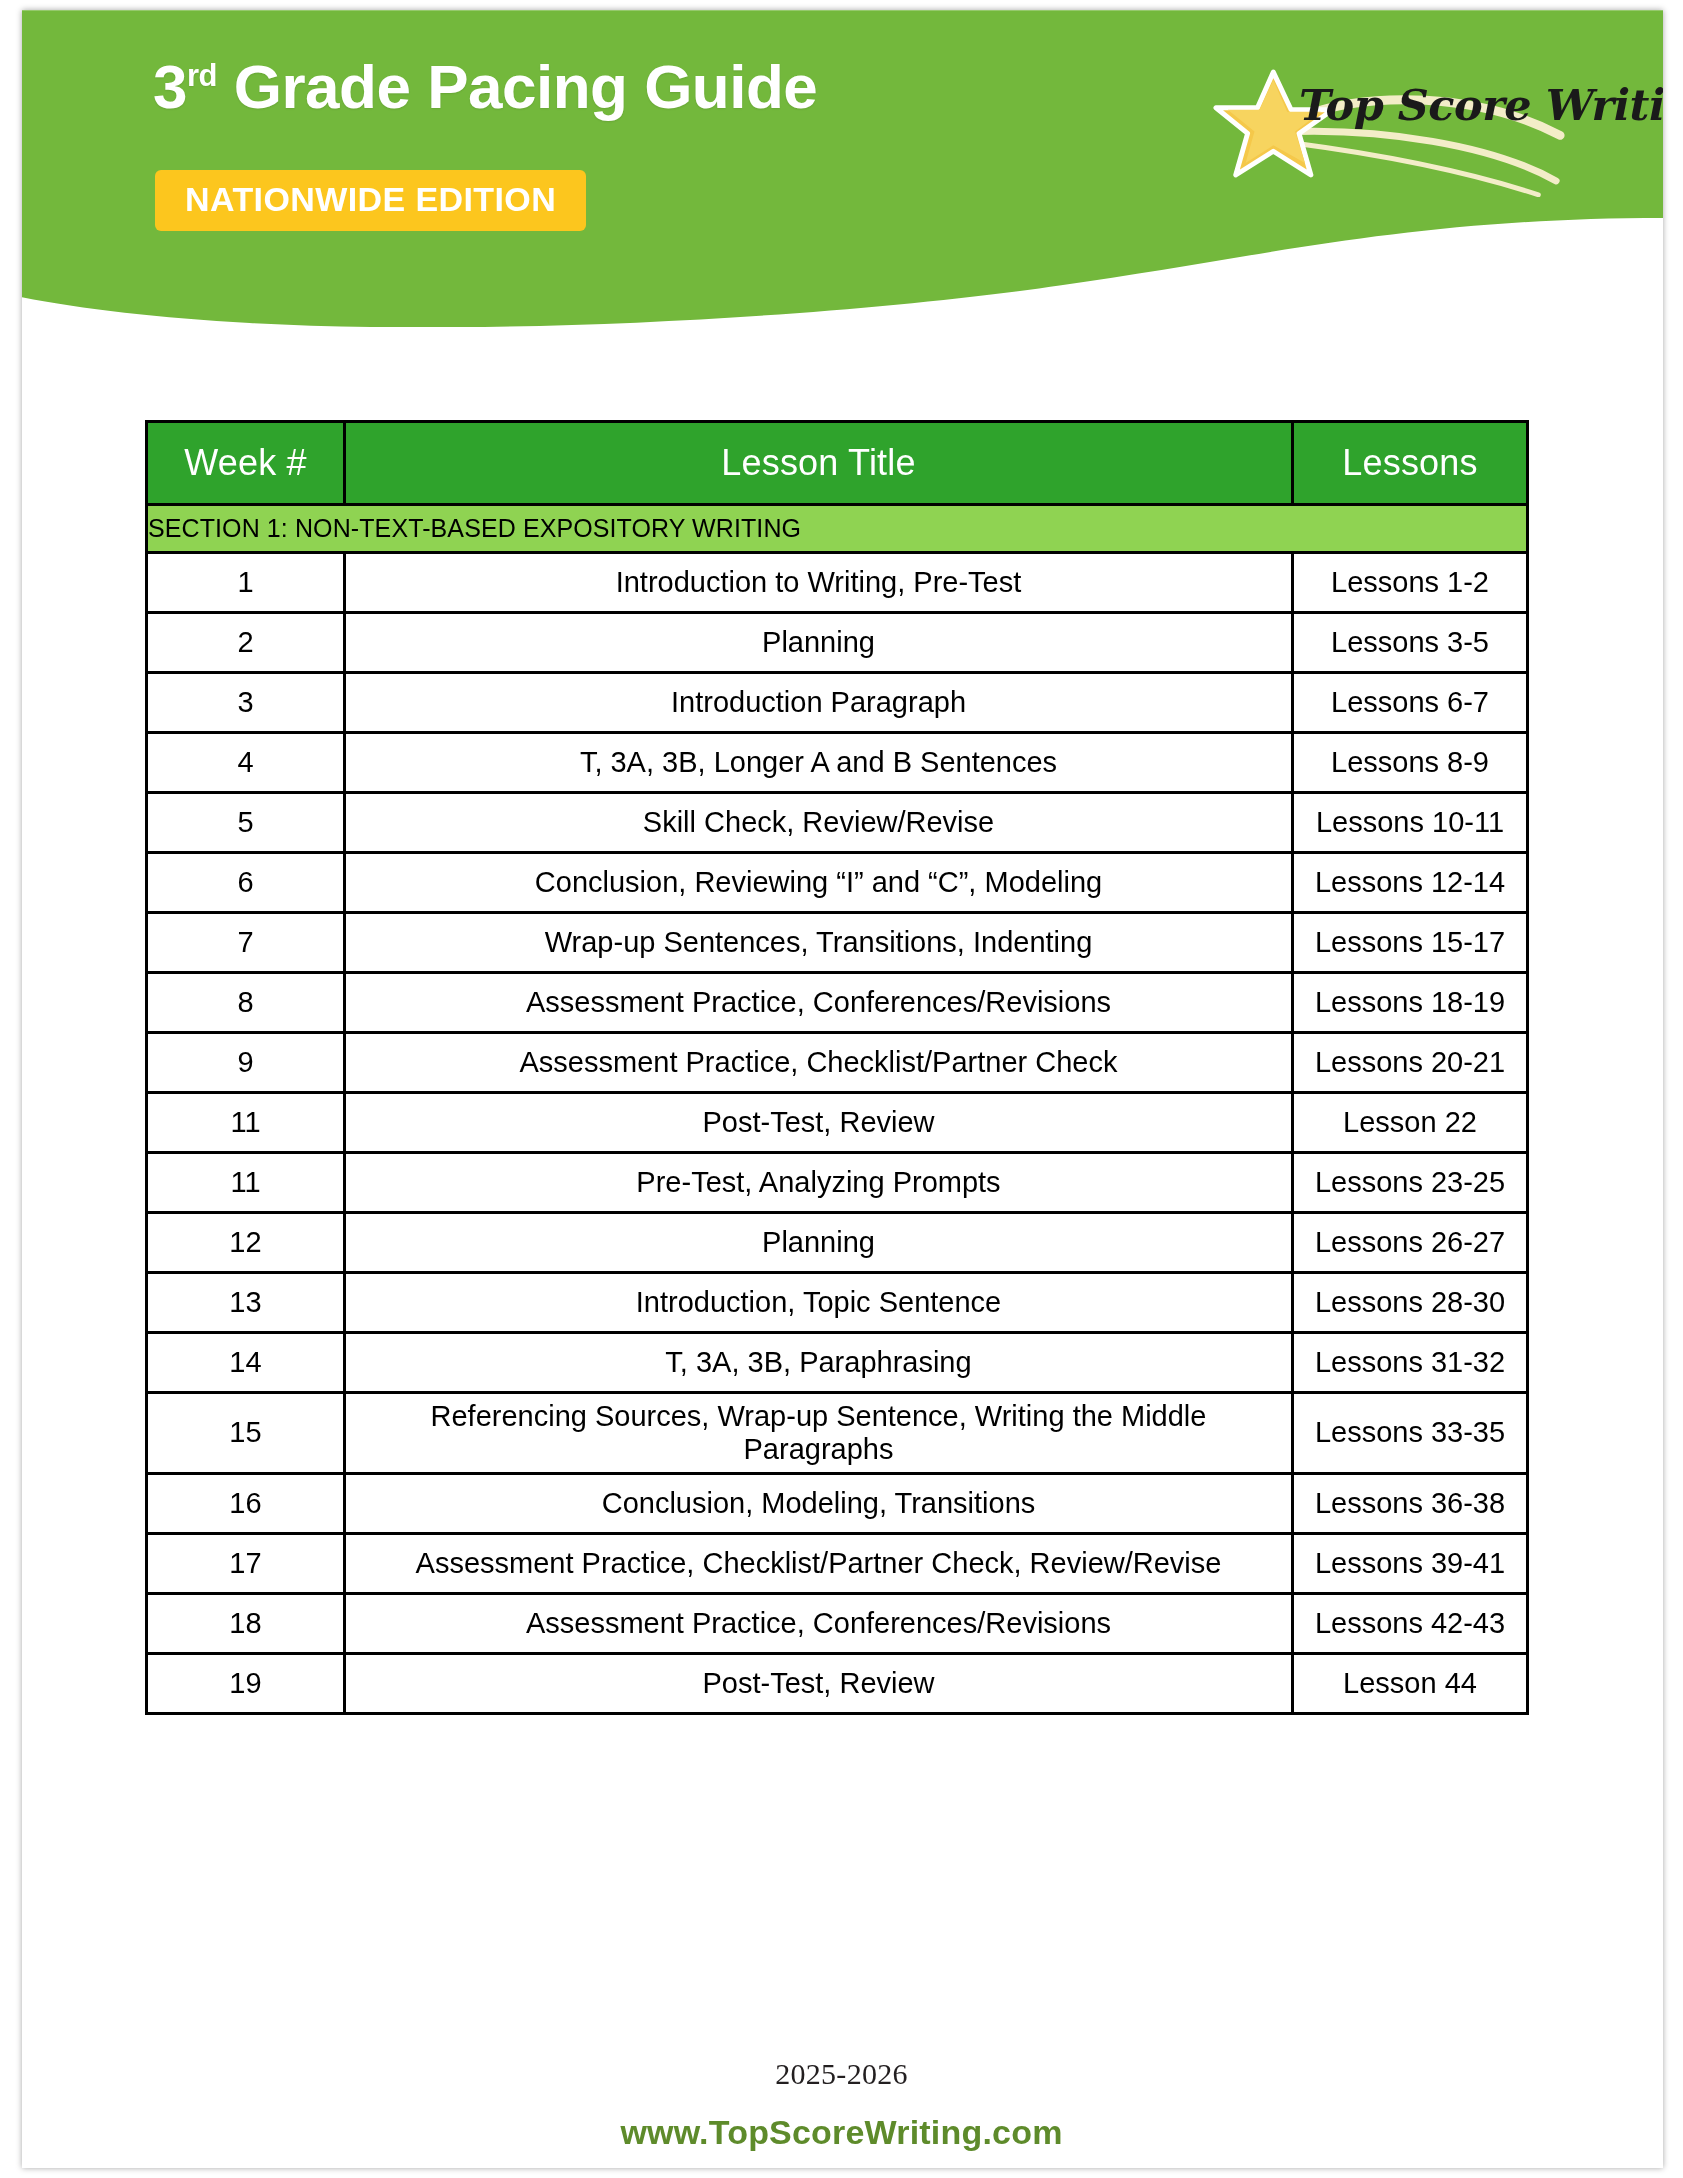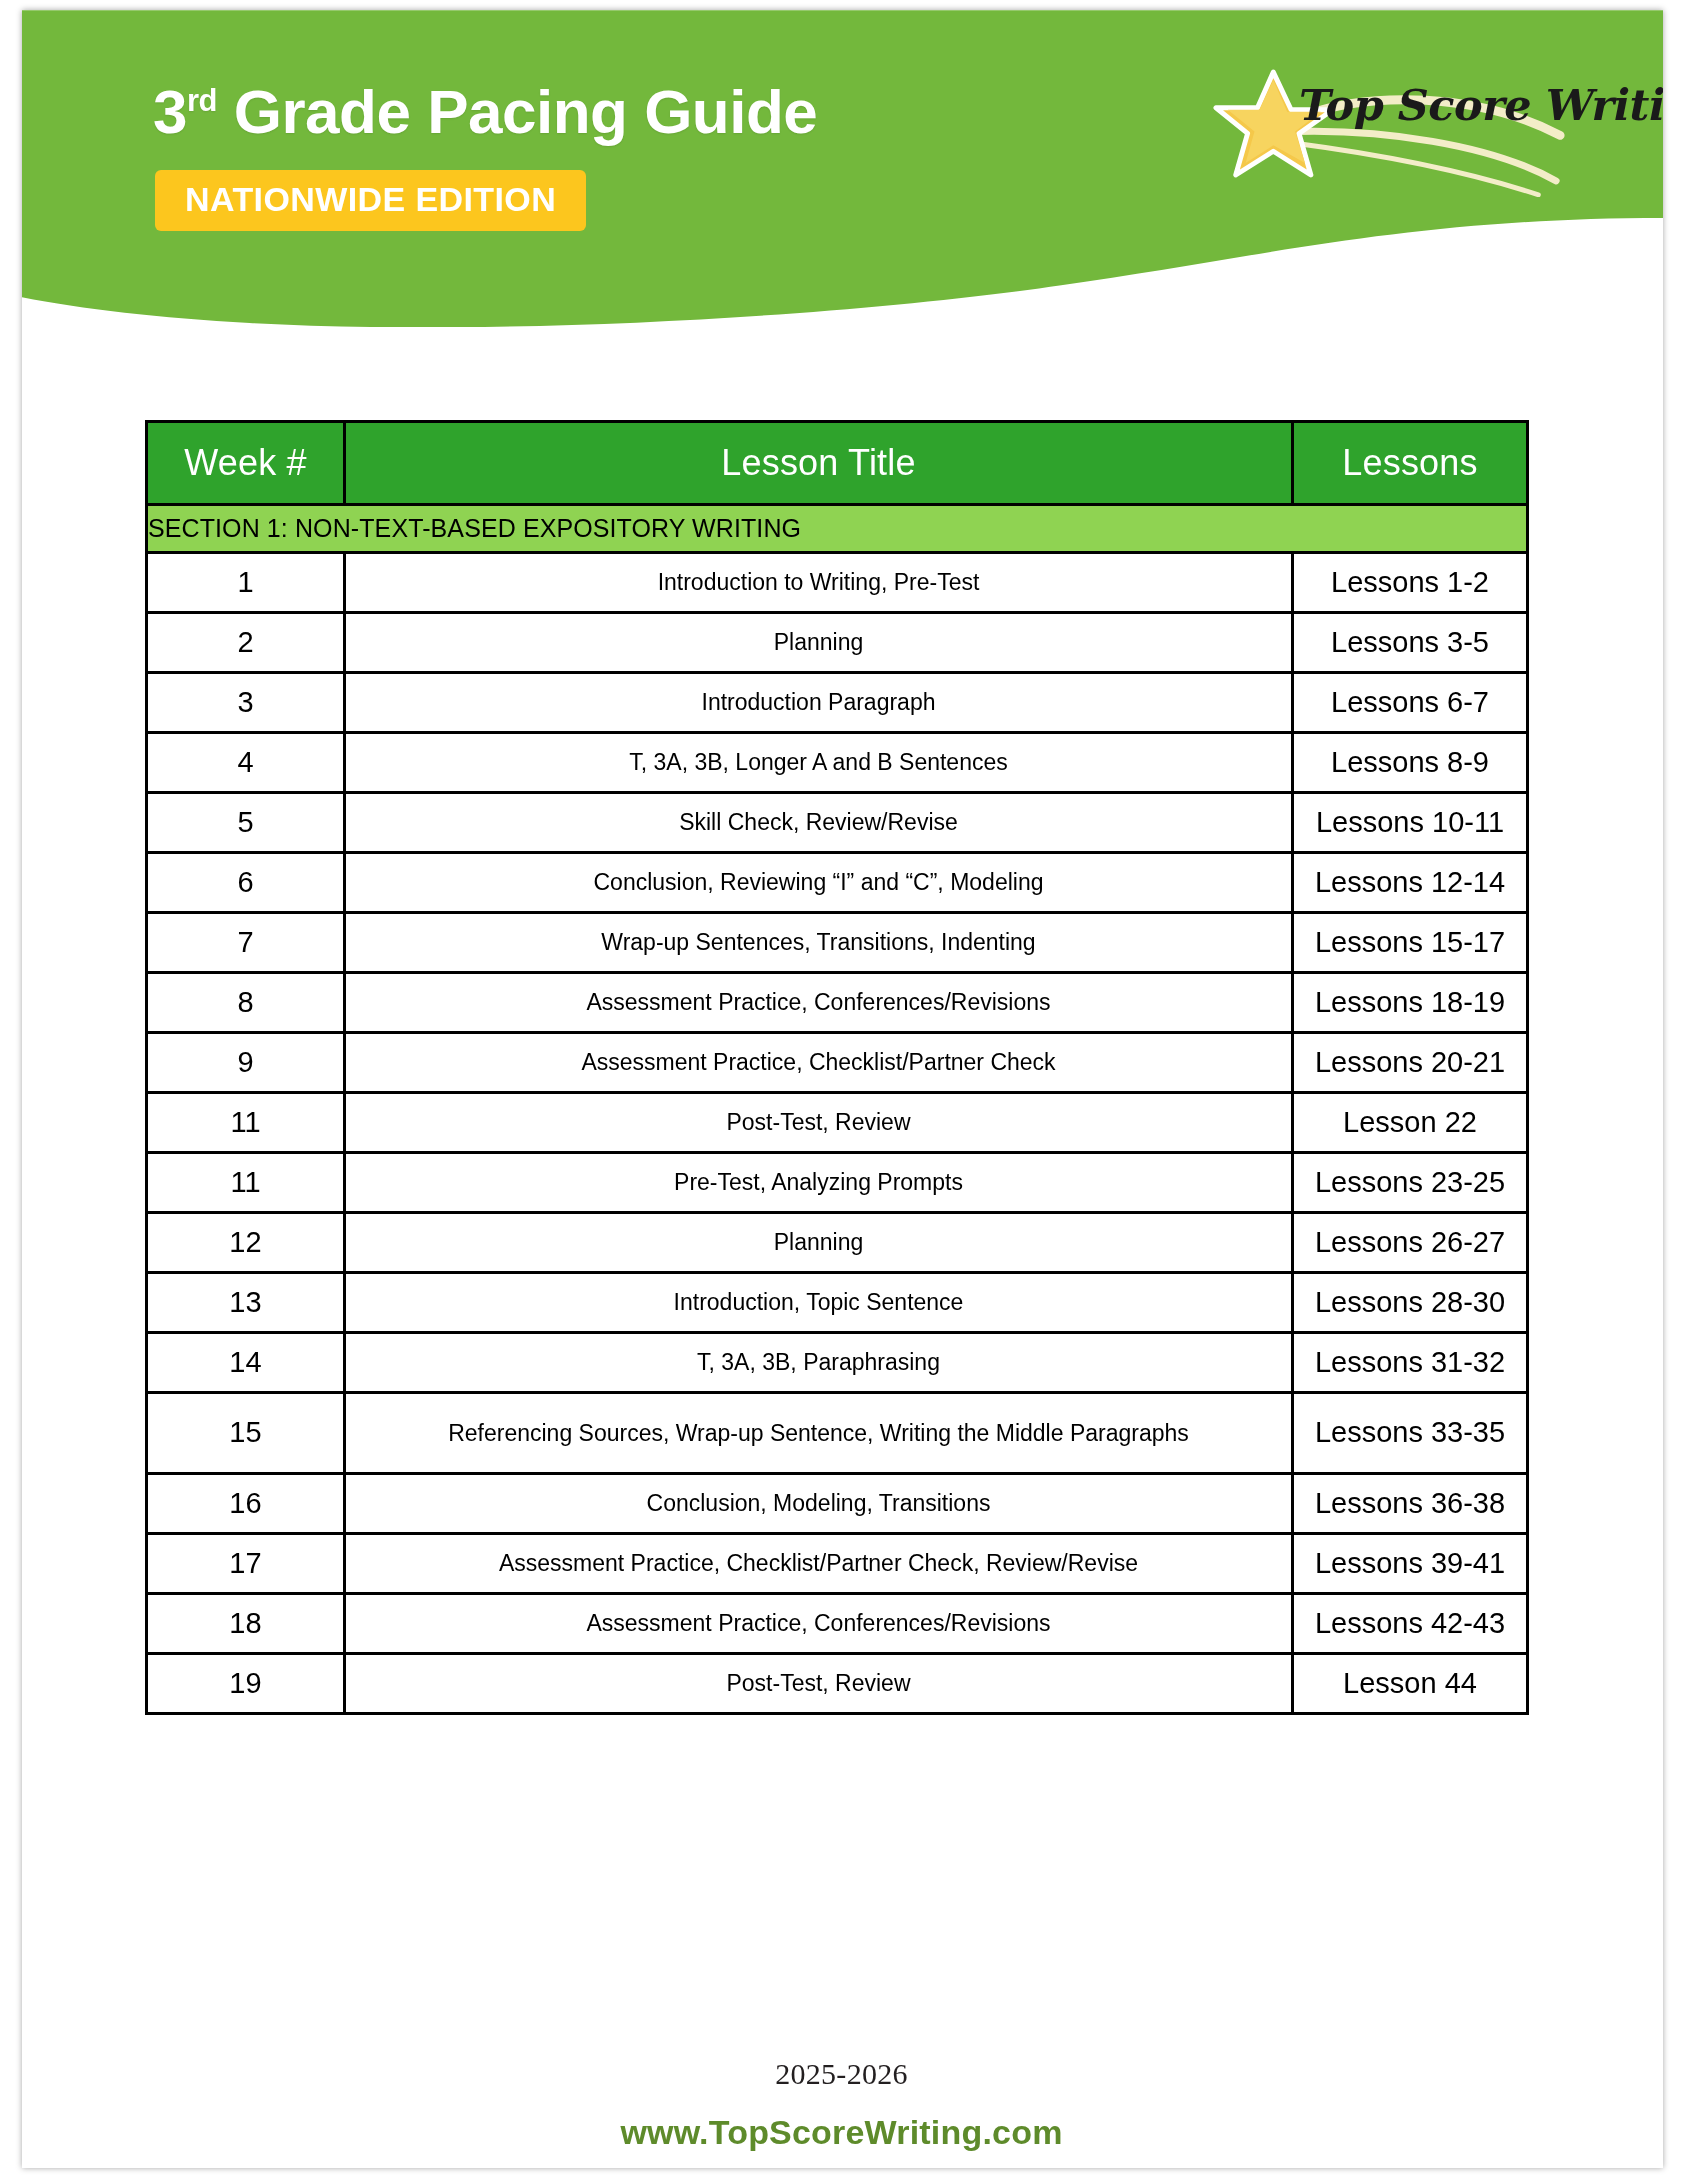--- a/index.html
+++ b/index.html
@@ -44,21 +44,21 @@
   .header-content {
     position: absolute;
     left: 0; top: 0;
     width: 1641px;
     height: 238px;
   }
 
   .title {
     position: absolute;
     left: 131px;
-    top: 66px;
+    top: 41px;
     color: #ffffff;
     font-size: 62px;
     font-weight: bold;
     letter-spacing: -0.5px;
     white-space: nowrap;
     text-shadow: 0 1px 2px rgba(0,0,0,0.10);
   }
   .title sup {
     font-size: 0.50em;
     vertical-align: super;
@@ -149,21 +149,21 @@
     letter-spacing: 0.1px;
     border-left: 3px solid #000000;
     border-right: 3px solid #000000;
     border-top: 3px solid #000000;
     border-bottom: 3px solid #000000;
   }
 
   
   tr.data td {
     height: 60px;
-    font-size: 23px;
+    font-size: 29px;
     color: #000000;
     text-align: center;
     vertical-align: middle;
     background: #ffffff;
     line-height: 1.14;
   }
   tr.data td.week   { font-size: 29px; }
   tr.data td.ltitle { padding: 4px 10px; }
   tr.data td.lesson { font-size: 29px; }
 

